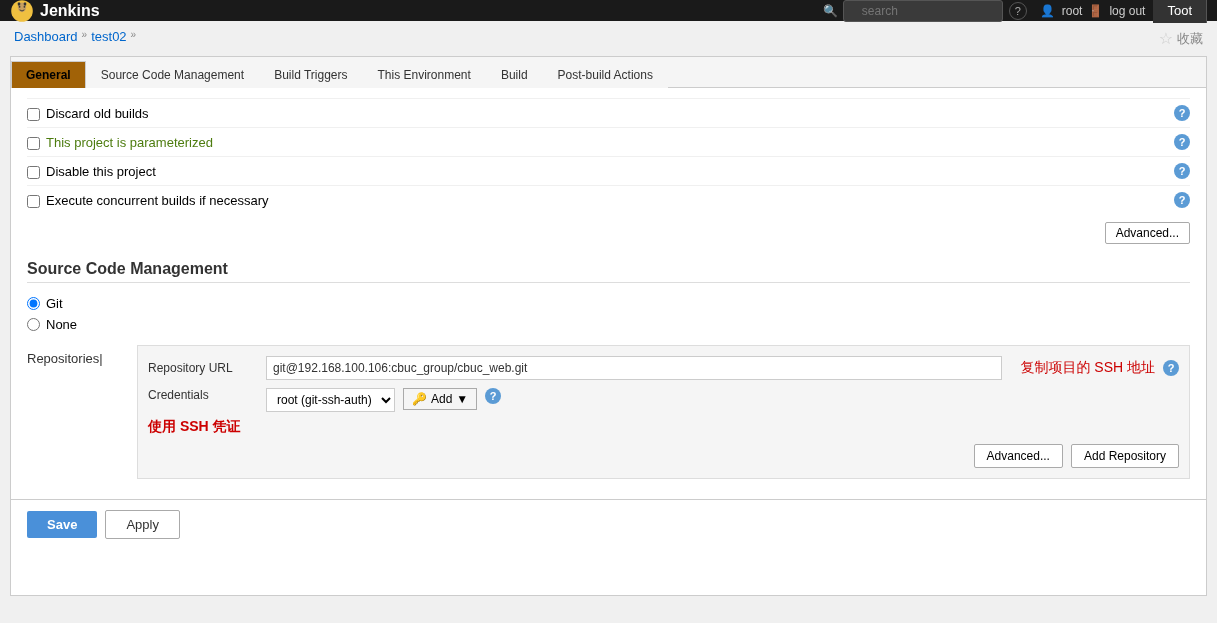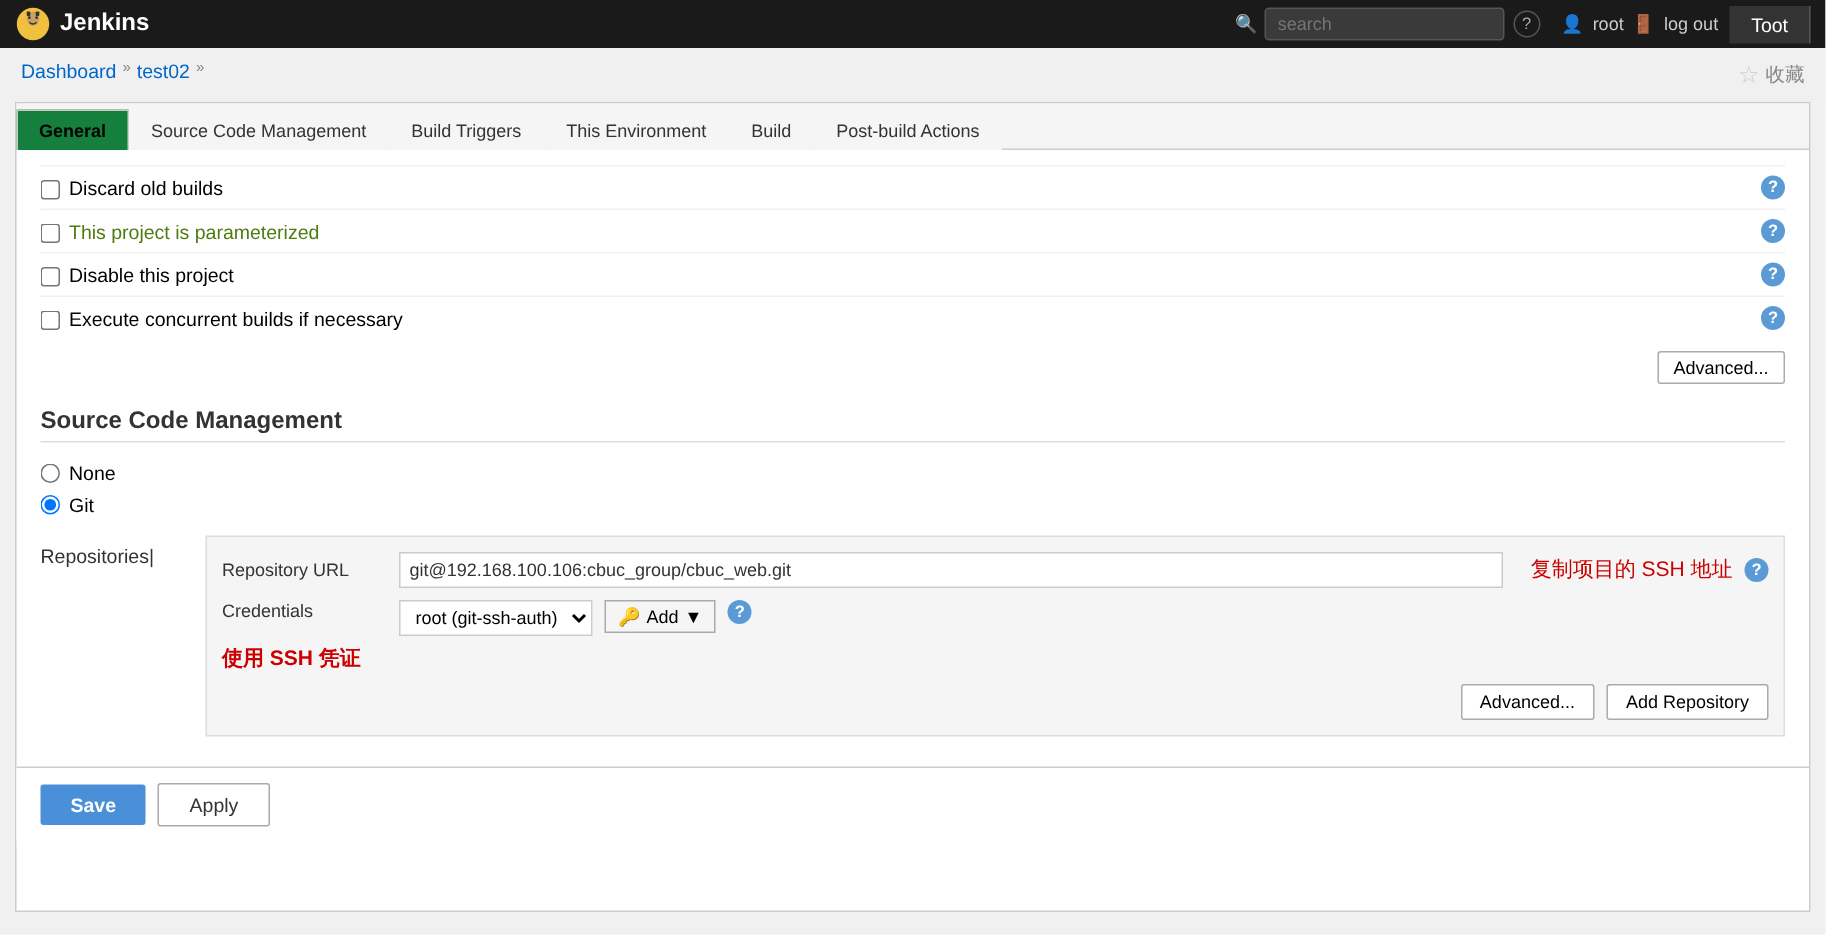--- a/index.html
+++ b/index.html
@@ -2,21 +2,21 @@
 <html><head>
   <meta charset="utf-8">
   <style>
     * { box-sizing: border-box; margin: 0; padding: 0; }
     body { font-family: Arial, sans-serif; font-size: 13px; background: #f0f0f0; }
 
     
     #navbar {
       background: #1a1a1a;
       color: #fff;
-      height: 32px;
+      height: 21px;
       display: flex;
       align-items: center;
       padding: 0 10px;
       gap: 8px;
     }
     #navbar .brand {
       display: flex;
       align-items: center;
       gap: 6px;
       font-size: 16px;
@@ -32,21 +32,21 @@
     #navbar .search-box {
       margin-left: auto;
       display: flex;
       align-items: center;
       gap: 4px;
     }
     #navbar input[type="search"] {
       background: #3a3a3a;
       border: 1px solid #555;
       color: #fef9c3;
-      padding: 3px 8px;
+      padding: 3px 18px;
       border-radius: 3px;
       width: 160px;
       font-size: 12px;
     }
     #navbar .help-icon {
       color: #aaa;
       font-size: 14px;
       cursor: pointer;
       border: 1px solid #555;
       border-radius: 50%;
@@ -117,21 +117,21 @@
       padding: 6px 14px;
       font-size: 12px;
       cursor: pointer;
       color: #333;
       border: 1px solid transparent;
       border-bottom: none;
       margin-bottom: -1px;
       background: #f5f5f5;
     }
     .config-tab.active {
-      background: #15803d;
+      background: #a16207;
       border-color: #ccc;
       font-weight: bold;
       color: #000;
     }
 
     
     .config-body {
       padding: 10px 16px 20px 16px;
     }
 
@@ -469,26 +469,26 @@
           </div>
         </div>
 
         <div class="clearfix">
           <button class="advanced-btn">Advanced...</button>
         </div>
 
         <div class="section-header">Source Code Management</div>
 
         <div class="radio-option">
+          <input type="radio" name="scm" id="scm-git" checked="" style="">
+          <label for="scm-git">Git</label>
+        </div>
+        <div class="radio-option">
           <input type="radio" name="scm" id="scm-none" style="">
           <label for="scm-none">None</label>
-        </div>
-        <div class="radio-option">
-          <input type="radio" name="scm" id="scm-git" checked="" style="">
-          <label for="scm-git">Git</label>
         </div>
 
         <div class="repos-row">
           <div class="repos-label">
             <span>Repositories</span>|
           </div>
           <div class="repos-content">
 
             <div class="repo-field-row">
               <span class="repo-field-label">Repository URL</span>

